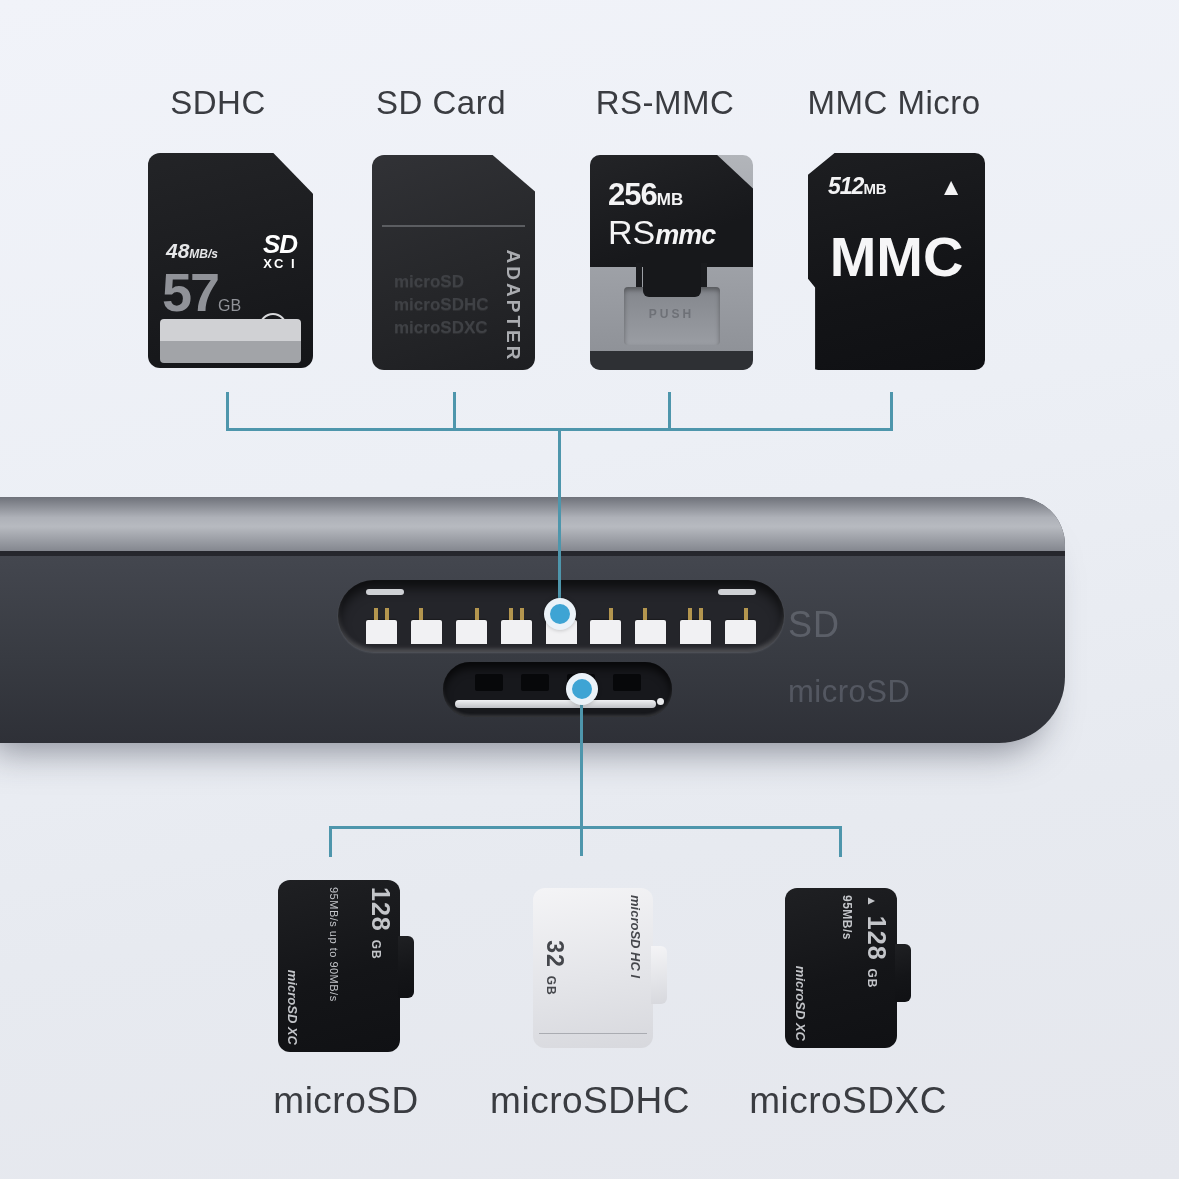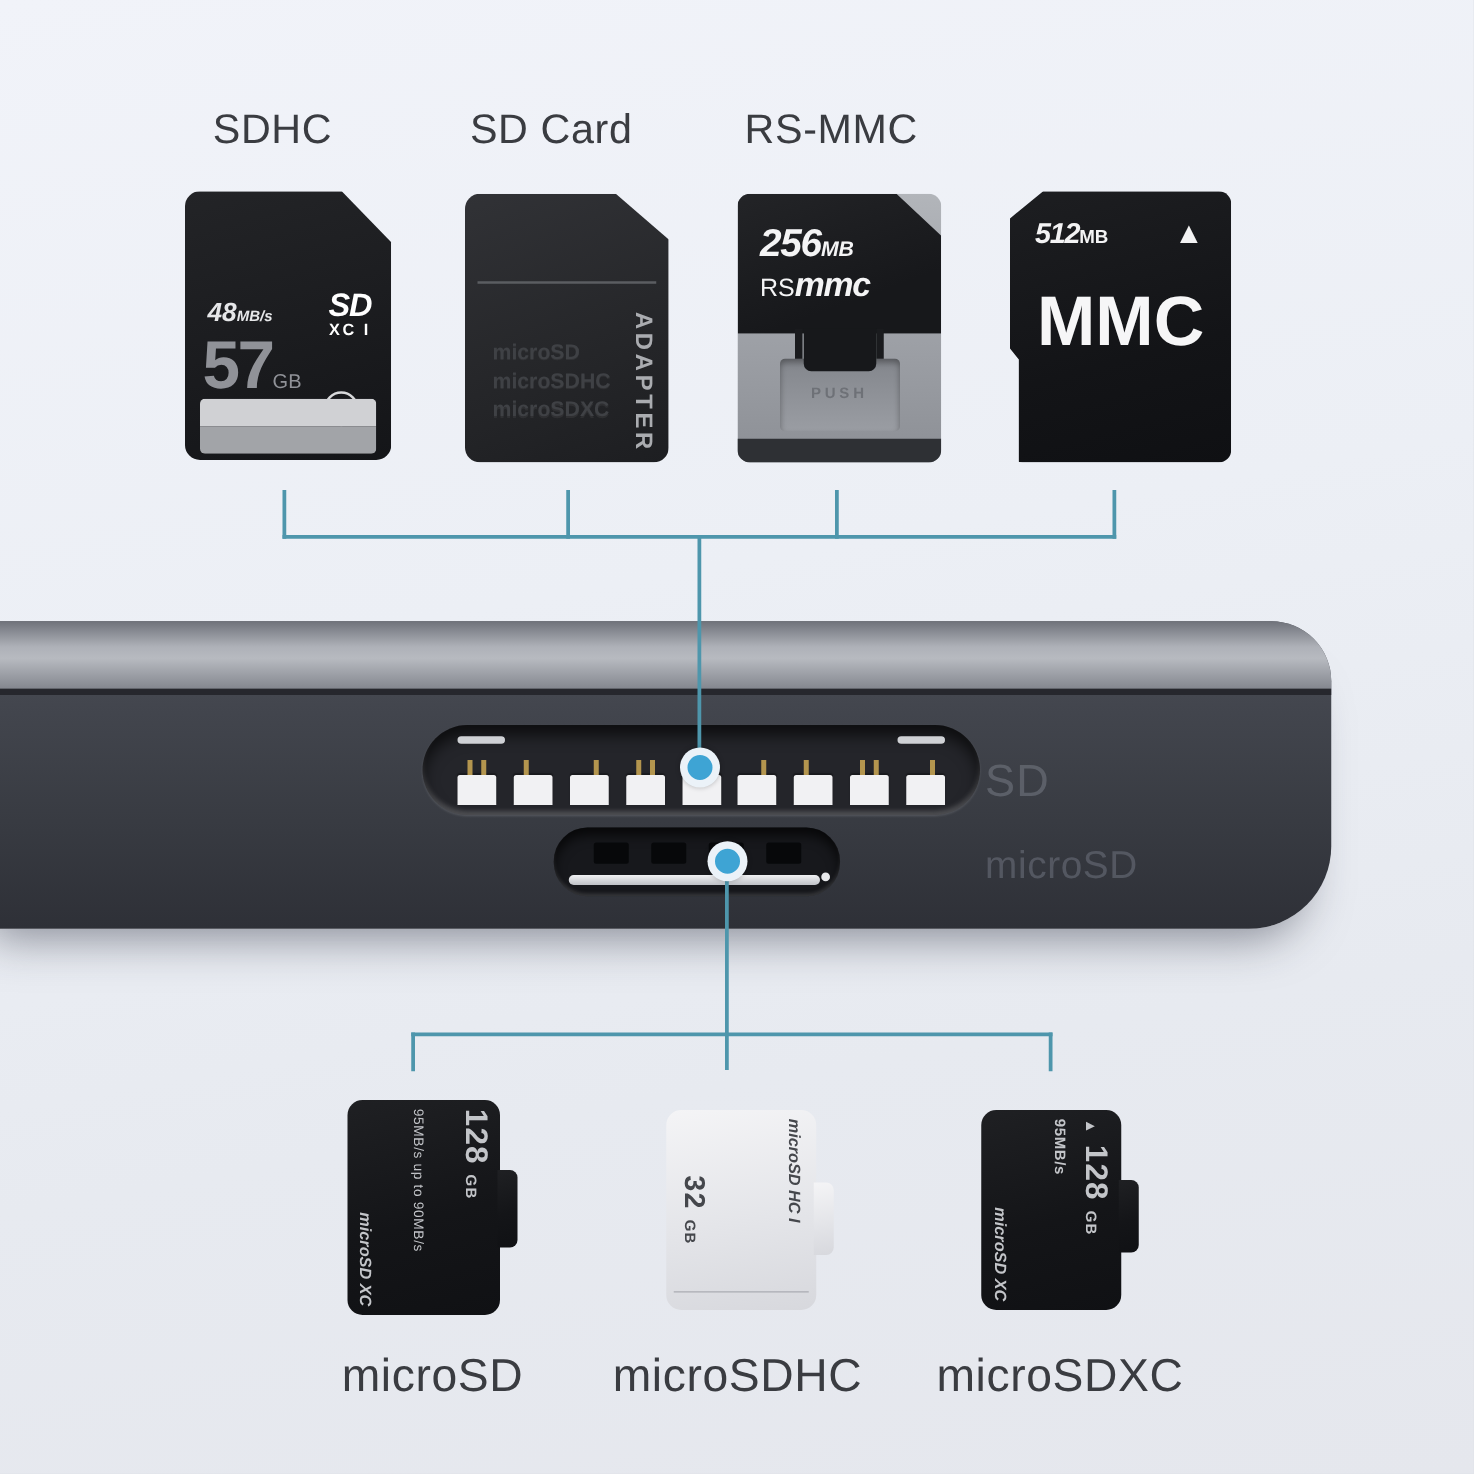--- a/index.html
+++ b/index.html
@@ -47,25 +47,25 @@
       text-shadow:0 1px 0 rgba(255,255,255,.06);}
   .adp-side{right:2px;top:96px;width:40px;height:110px;display:flex;align-items:center;justify-content:center;}
   .adp-side span{transform:rotate(90deg);transform-origin:center;color:#aaacb0;font-weight:bold;
       font-size:19px;letter-spacing:3px;white-space:nowrap;}
 
   
   .rsm .cardbg{background:linear-gradient(180deg,#b2b5ba 0%,#9b9ea4 60%,#8c8f95 100%);border-radius:10px;}
   .rsm-black{position:absolute;left:0;right:0;top:0;height:112px;
       background:linear-gradient(160deg,#232427,#17181b 70%);
       clip-path:polygon(0 0,78% 0,100% 30%,100% 100%,0 100%);border-radius:10px 10px 0 0;}
-  .rsm-cap{left:18px;top:24px;color:#f4f4f5;font-style:italic;line-height:1;}
+  .rsm-cap{left:18px;top:24px;color:#f4f4f5;line-height:1;}
   .rsm-cap b{font-size:31px;letter-spacing:-1px;}
   .rsm-cap span{font-size:17px;font-weight:bold;}
   .rsm-brand{left:18px;top:60px;color:#f4f4f5;line-height:1;}
-  .rsm-brand .rs{font-size:20px;}
+  .rsm-brand .rs{font-size:34px;}
   .rsm-brand .mmc{font-size:27px;font-weight:bold;font-style:italic;letter-spacing:-1px;}
   .rsm-tab{left:50%;top:108px;transform:translateX(-50%);width:58px;height:34px;background:#17181b;
       border-radius:0 0 6px 6px;}
   .rsm-bar{top:108px;width:6px;height:80px;background:#1a1b1e;}
   .rsm-recess{left:50%;top:132px;transform:translateX(-50%);width:96px;height:58px;
       background:linear-gradient(180deg,#83868c,#9a9da3);border-radius:4px;
       box-shadow:inset 0 3px 5px rgba(0,0,0,.35);}
   .rsm-push{left:50%;top:152px;transform:translateX(-50%);color:#6e7177;font-size:12px;
       font-weight:bold;letter-spacing:3px;}
   .rsm-strip{left:0;right:0;top:196px;height:19px;background:#2e3034;border-radius:0 0 10px 10px;}
@@ -131,20 +131,21 @@
   .tr{ text-align:right;} .tc{text-align:center;}
 </style>
 </head>
 <body>
 
 <div class="stage">
 
   <div class="abs toplabel" style="left:218px;top:84px;">SDHC</div>
   <div class="abs toplabel" style="left:441px;top:84px;">SD Card</div>
   <div class="abs toplabel" style="left:665px;top:84px;">RS-MMC</div>
+  <div class="abs toplabel" style="left:894px;top:84px;">MMC Micro</div>
 
   <div class="abs card sdhc" style="left:148px;top:153px;width:165px;height:215px;">
     <div class="cardbg"></div>
     <div class="abs sdhc-speed">
       <b>48</b><span>MB/s</span>
     </div>
     <div class="abs sdlogo">
       <div class="l1">SD</div>
       <div class="l2">XC I</div>
     </div>

